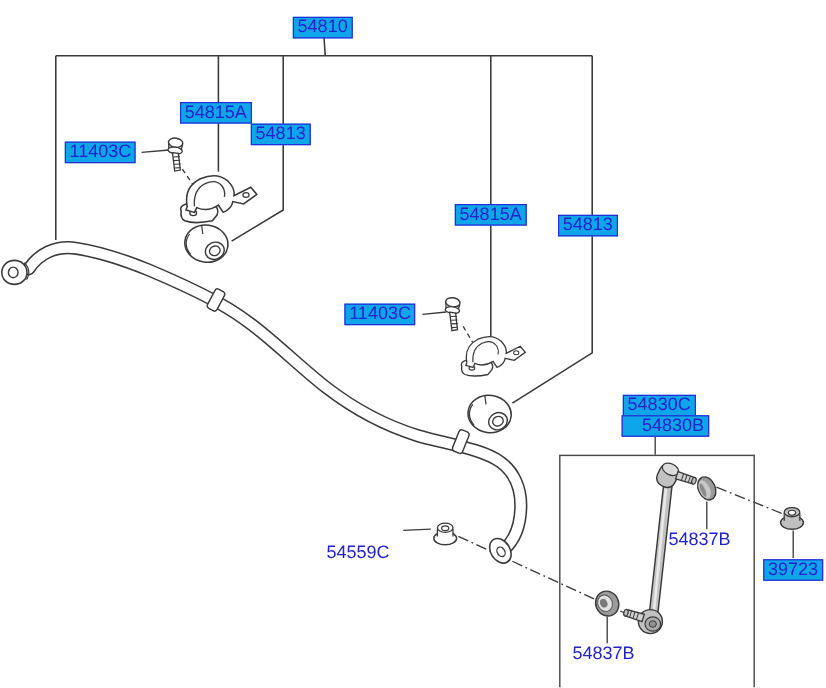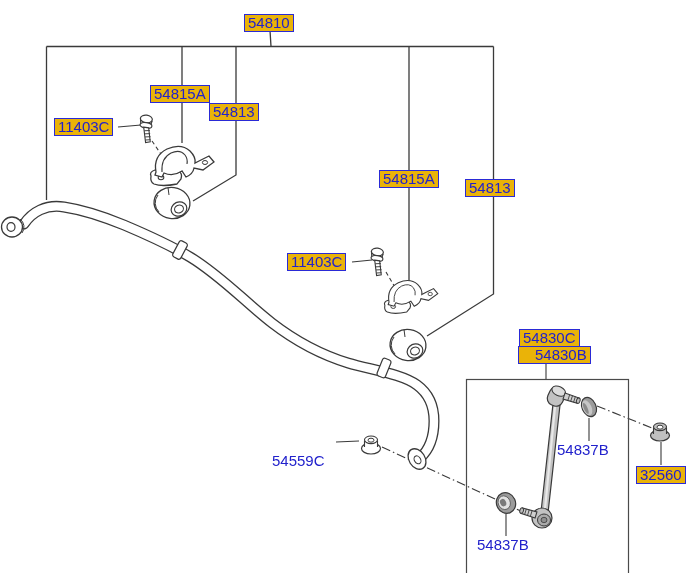--- a/index.html
+++ b/index.html
@@ -1,21 +1,21 @@
 <!DOCTYPE html>
 <html><head>
 <meta charset="utf-8">
 <style>
   html,body{margin:0;padding:0;background:#ffffff;}
   #stage{position:relative;width:688px;height:573px;background:#ffffff;overflow:hidden;
          font-family:"Liberation Sans",sans-serif;}
   #diagram-svg{position:absolute;left:0;top:0;z-index:2;}
   .plabel{position:absolute;z-index:10;color:#2222cc;font-size:15px;line-height:16px;
           font-family:"Liberation Sans",sans-serif;white-space:nowrap;letter-spacing:0px;}
-  .boxed{border:1.6px solid #2a2ad6;background:#eab308;padding:0 3px;height:16px;}
+  .boxed{border:1.6px solid #2a2ad6;background:#0ea5e9;padding:0 3px;height:16px;}
   .wm{position:absolute;z-index:5;left:193px;top:266px;font-size:42px;font-weight:bold;
       letter-spacing:2px;color:rgba(255,255,255,0);-webkit-text-stroke:1.8px #c9c9c9;
       font-family:"DejaVu Sans",sans-serif;pointer-events:none;}
 </style>
 </head>
 <body>
 
 <div id="stage">
 
   <svg id="diagram-svg" width="688" height="573" viewBox="0 0 688 573">
@@ -154,16 +154,16 @@
   <div class="plabel boxed" style="left:150px;top:85px;">54815A</div>
   <div class="plabel boxed" style="left:209px;top:103px;">54813</div>
   <div class="plabel boxed" style="left:54px;top:118px;">11403C</div>
   <div class="plabel boxed" style="left:379px;top:170px;">54815A</div>
   <div class="plabel boxed" style="left:465px;top:179px;">54813</div>
   <div class="plabel boxed" style="left:287px;top:253px;">11403C</div>
   <div class="plabel boxed" style="left:519px;top:329px;text-align:right;">54830C</div>
   <div class="plabel boxed" style="left:518px;top:346px;padding-left:16px;">54830B</div>
   <div class="plabel" style="left:272px;top:433px;margin-top:20px;">54559C</div>
   <div class="plabel" style="left:557px;top:442px;">54837B</div>
-  <div class="plabel boxed" style="left:636px;top:466px;">32560</div>
+  <div class="plabel boxed" style="left:636px;top:466px;">39723</div>
   <div class="plabel" style="left:477px;top:537px;">54837B</div>
 
 </div>
 
 </body></html>

